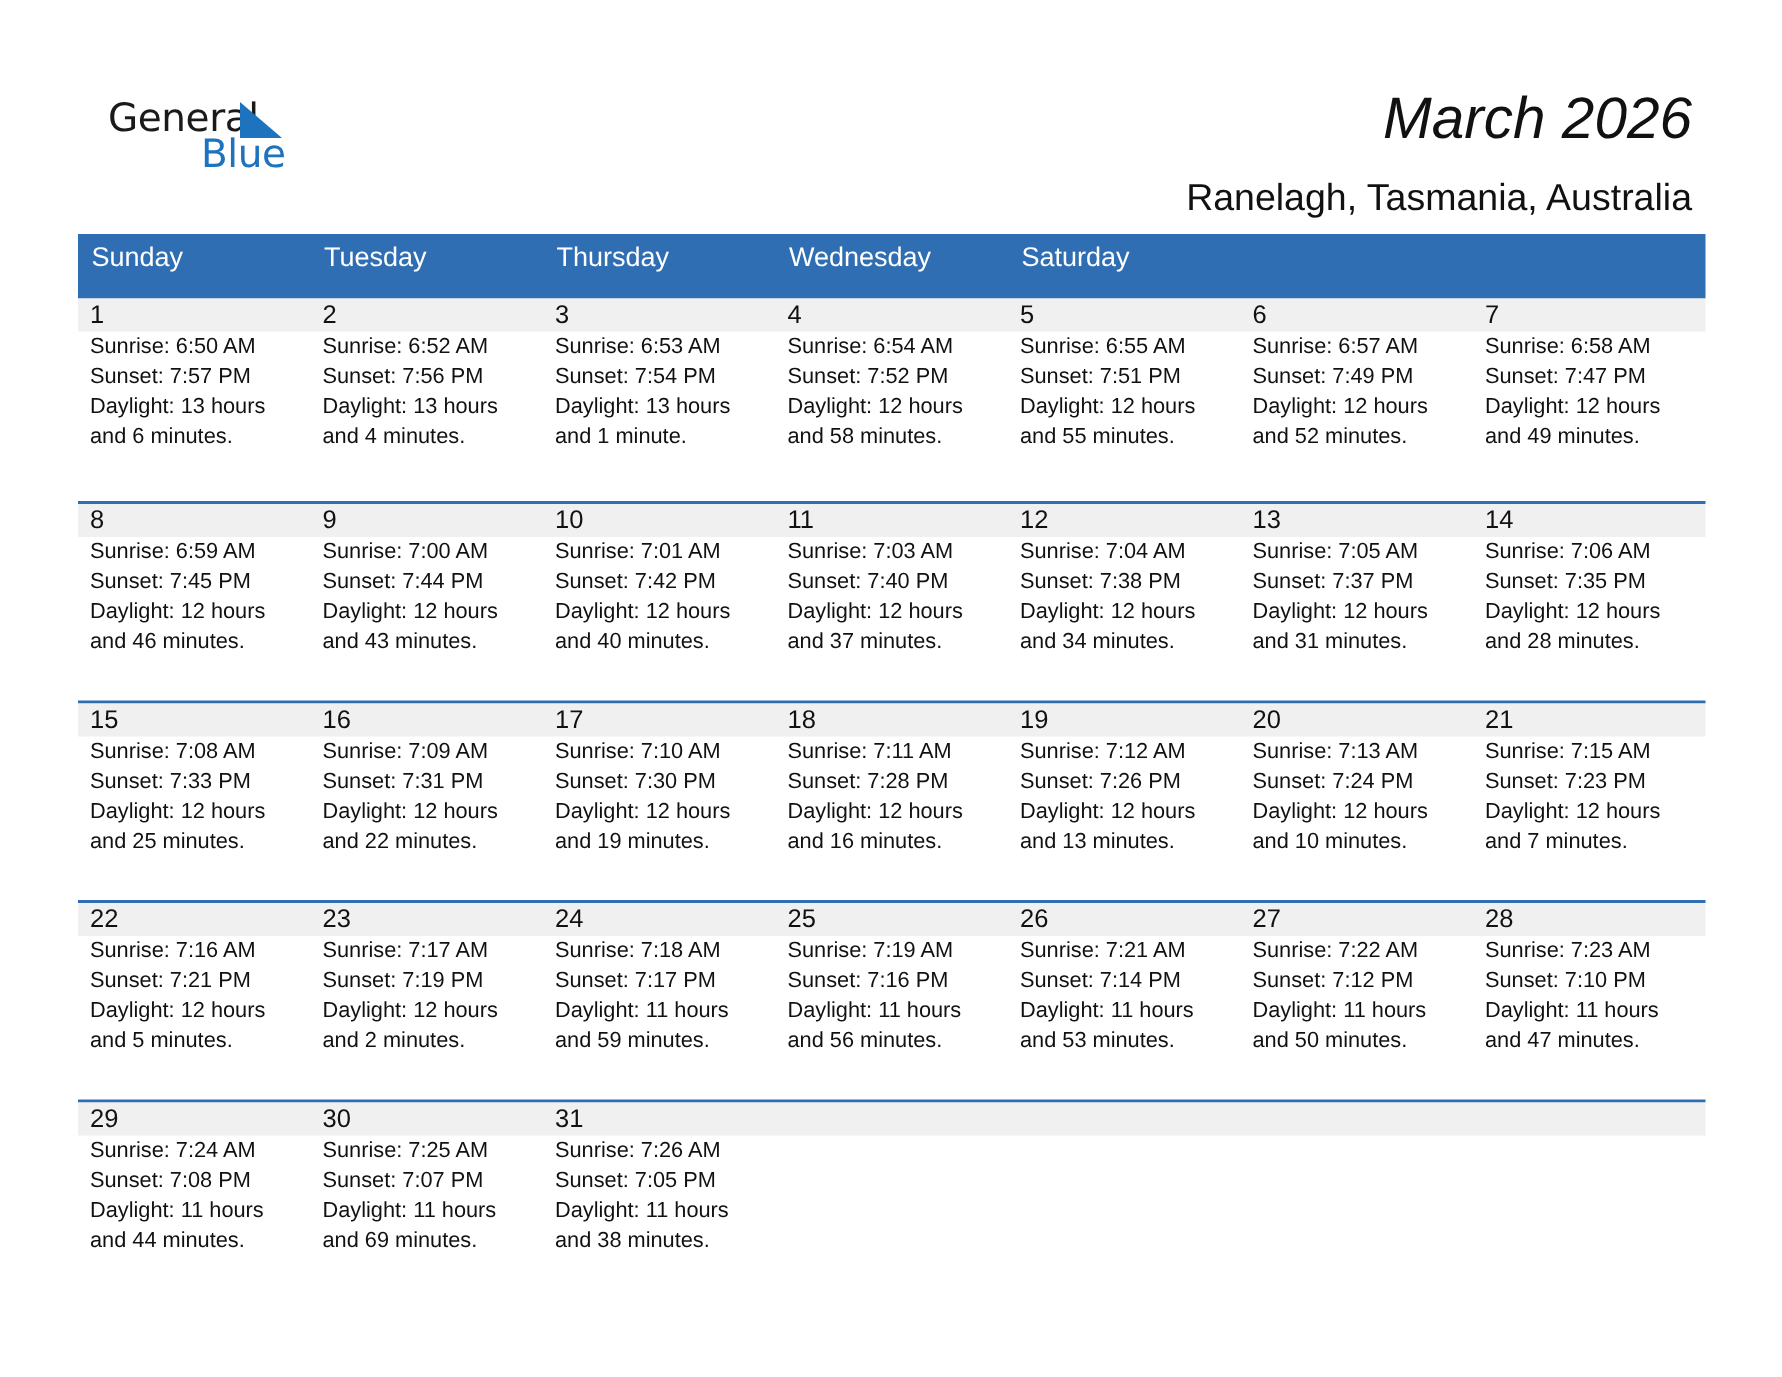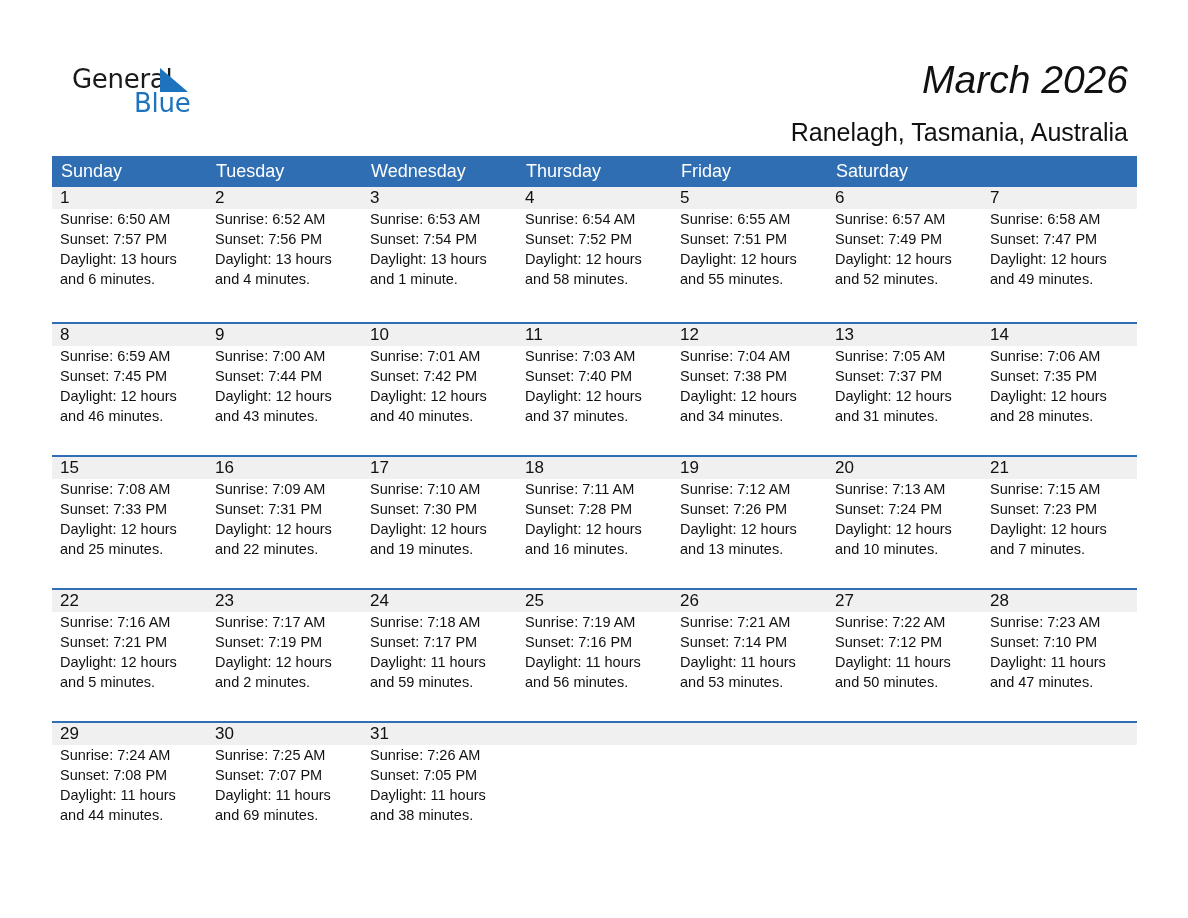--- a/index.html
+++ b/index.html
@@ -4,21 +4,21 @@
 <style>
   html, body { margin: 0; padding: 0; background: #ffffff; }
   body { width: 1188px; height: 918px; position: relative; font-family: "Liberation Sans", sans-serif; color: #111; overflow: hidden; }
   .logo { position: absolute; left: 56px; top: 64px; width: 140px; height: 56px; }
   .logo-general { position: absolute; left: 16px; top: 0; font-family: "DejaVu Sans", sans-serif; font-size: 26px; color: #1a1a1a; letter-spacing: -0.3px; }
   .logo-blue { position: absolute; left: 78px; top: 24px; font-family: "DejaVu Sans", sans-serif; font-size: 26px; color: #1e73be; letter-spacing: -0.3px; }
   .logo-tri { position: absolute; left: 104px; top: 4px; width: 0; height: 0; border-left: 28px solid transparent; border-bottom: 24px solid #1e73be; transform: scaleX(-1); }
   .title { position: absolute; right: 60px; top: 58px; font-size: 39px; color: #111; font-style: italic; }
   .subtitle { position: absolute; right: 60px; top: 118px; font-size: 25px; color: #111; }
   .cal { position: absolute; left: 52px; top: 156px; width: 1085px; }
-  .header { display: flex; background: #2f6eb2; height: 31px; }
+  .header { display: flex; background: #2f6eb2; height: 43px; }
   .hcell { width: 155px; color: #ffffff; font-size: 18px; line-height: 31px; padding-left: 9px; box-sizing: border-box; }
   .week { border-top: 2px solid #2f6eb2; height: 133px; box-sizing: border-box; position: relative; }
   .week.first { border-top: none; height: 135px; }
   .dateband { position: absolute; left: 0; right: 0; top: 0; height: 22px; background: #f0f0f0; }
   .days { position: relative; display: flex; }
   .day { width: 155px; padding-left: 8px; box-sizing: border-box; }
   .dnum { font-size: 17px; line-height: 22px; height: 22px; }
   .info { font-size: 14.5px; line-height: 20px; }
 </style>
 </head>
@@ -30,23 +30,22 @@
   <span class="logo-blue">Blue</span>
 </div>
 
 <div class="title">March 2026</div>
 <div class="subtitle">Ranelagh, Tasmania, Australia</div>
 
 <div class="cal">
   <div class="header" id="hdr">
       <div class="hcell">Sunday</div>
       <div class="hcell">Tuesday</div>
+      <div class="hcell">Thursday</div>
       <div class="hcell">Wednesday</div>
-      <div class="hcell">Thursday</div>
-      <div class="hcell">Friday</div>
       <div class="hcell">Saturday</div>
     </div>
   <div id="weeks">
       <div class="week first">
         <div class="dateband"></div>
         <div class="days">
           <div class="day">
             <div class="dnum">1</div>
             <div class="info">Sunrise: 6:50 AM</div>
             <div class="info">Sunset: 7:57 PM</div>

